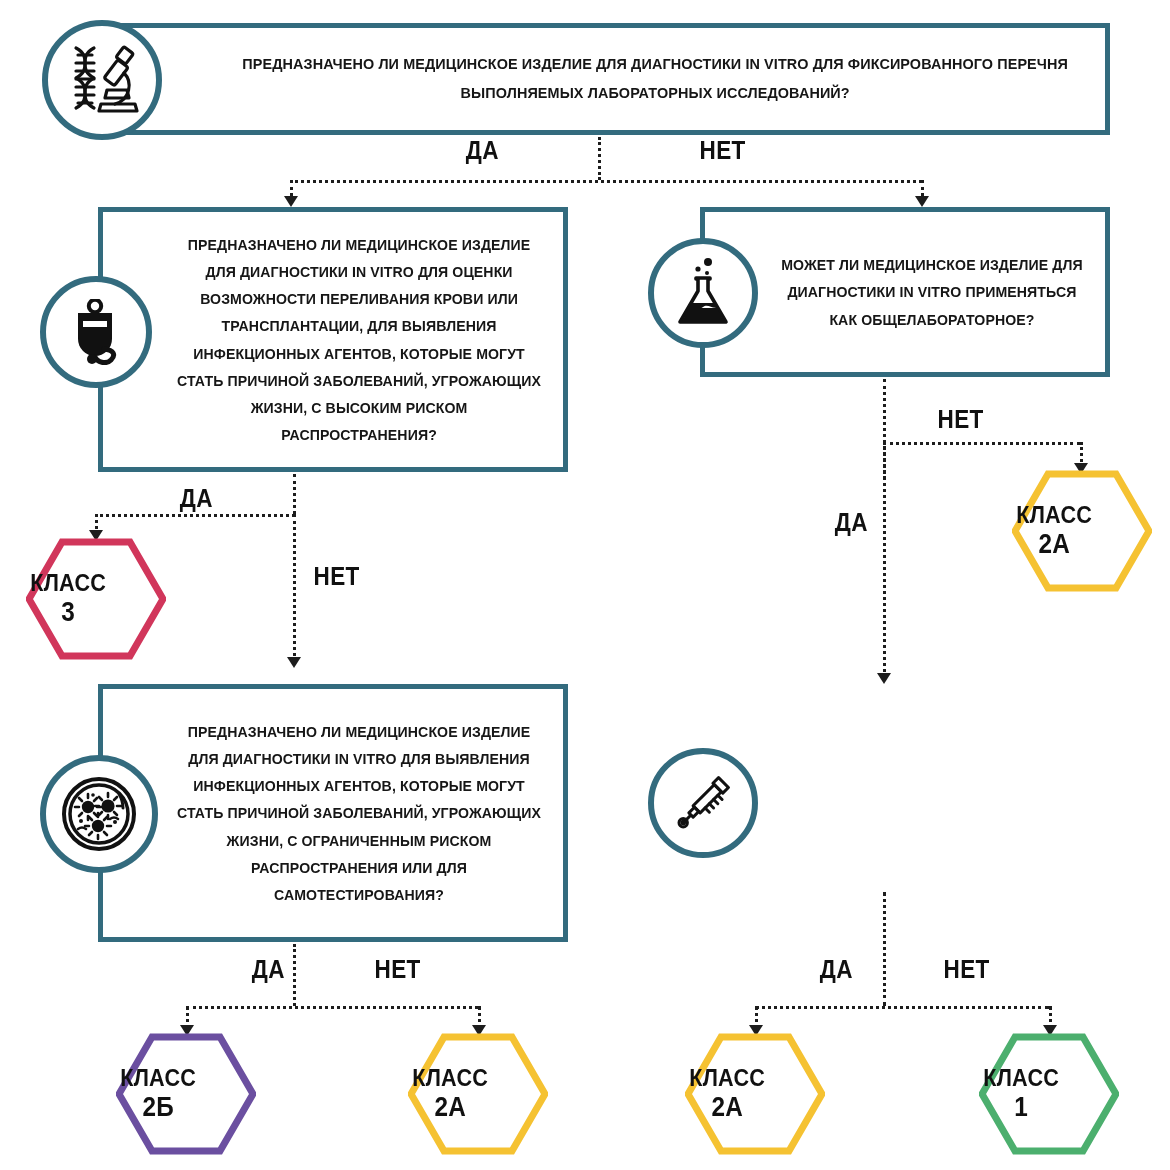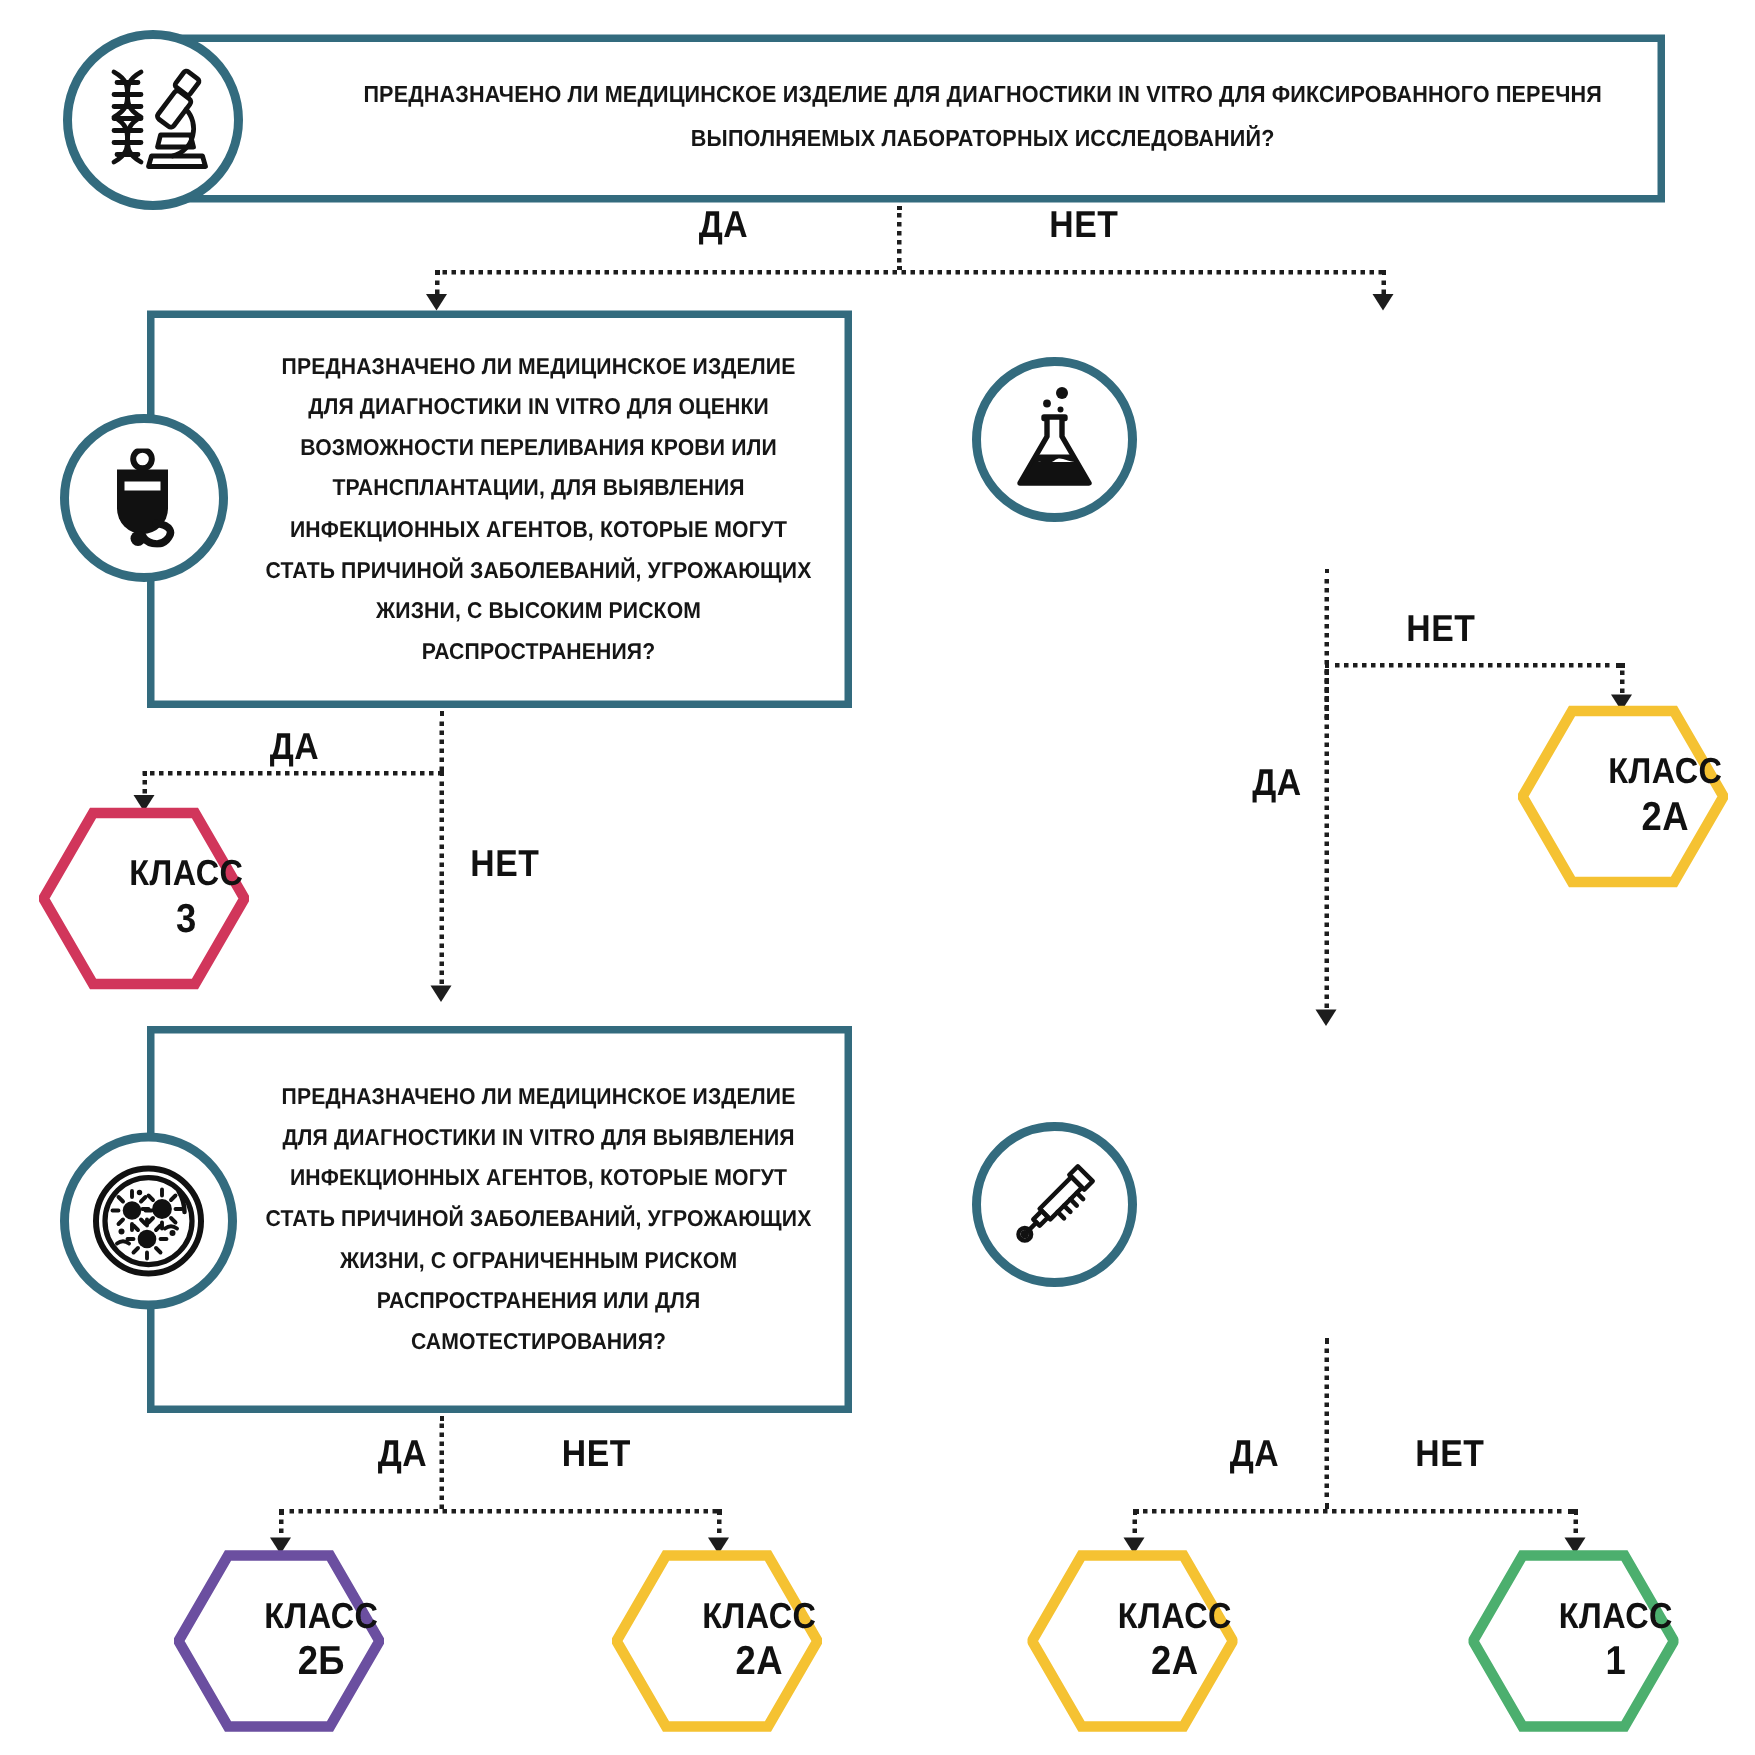--- a/index.html
+++ b/index.html
@@ -50,21 +50,21 @@
     justify-content: center;
     z-index: 6;
   }
   .medallion svg { display: block; }
 
   
   .hex {
     position: absolute;
     display: flex;
     align-items: center;
-    justify-content: flex-end;
+    justify-content: flex-start;
     z-index: 4;
   }
   .hex svg { position: absolute; inset: 0; }
   .hexlabel {
     position: relative;
     text-align: center;
     font-weight: 700;
     color: #111111;
     line-height: 1.18;
     text-transform: uppercase;
@@ -168,20 +168,23 @@
   <div class="hex" style="left:26px; top:538px; width:140px; height:122px;">
     <svg viewBox="0 0 140 122">
       <polygon points="36,4 104,4 137,61 104,118 36,118 3,61" fill="#ffffff" stroke="#D1365B" stroke-width="7" stroke-linejoin="miter"></polygon>
     </svg>
     <div class="hexlabel">
       <span class="l1">КЛАСС</span>
       <span class="l2">3</span>
     </div>
   </div>
 
+  <div class="qbox" style="left:700px; top:207px; width:410px; height:170px;">
+    <div class="qtext" style="font-size:15.2px; width:340px; padding-left:58px; line-height:1.78;">МОЖЕТ ЛИ МЕДИЦИНСКОЕ ИЗДЕЛИЕ ДЛЯ ДИАГНОСТИКИ IN VITRO ПРИМЕНЯТЬСЯ КАК ОБЩЕЛАБОРАТОРНОЕ?</div>
+  </div>
   <div class="medallion" style="left:648px; top:238px; width:110px; height:110px;">
     <span>
       <svg width="58" height="70" viewBox="0 0 58 70" fill="#111">
         <circle cx="34" cy="4" r="4"></circle>
         <circle cx="24" cy="11" r="2.6"></circle>
         <circle cx="33" cy="15" r="2"></circle>
         <path d="M22 20 H36 V21 H34 V33 L52 64 H6 L24 33 V21 H22 Z" fill="none" stroke="#111" stroke-width="3.6" stroke-linejoin="round"></path>
         <path d="M18 45 L14 52 C19 47 24 53 29 49 C34 45 39 52 44 49 L40 45 Z"></path>
         <path d="M12 56 H46 L50 63 H8 Z"></path>
         <path d="M15 50 H43 L47 58 H11 Z"></path>

